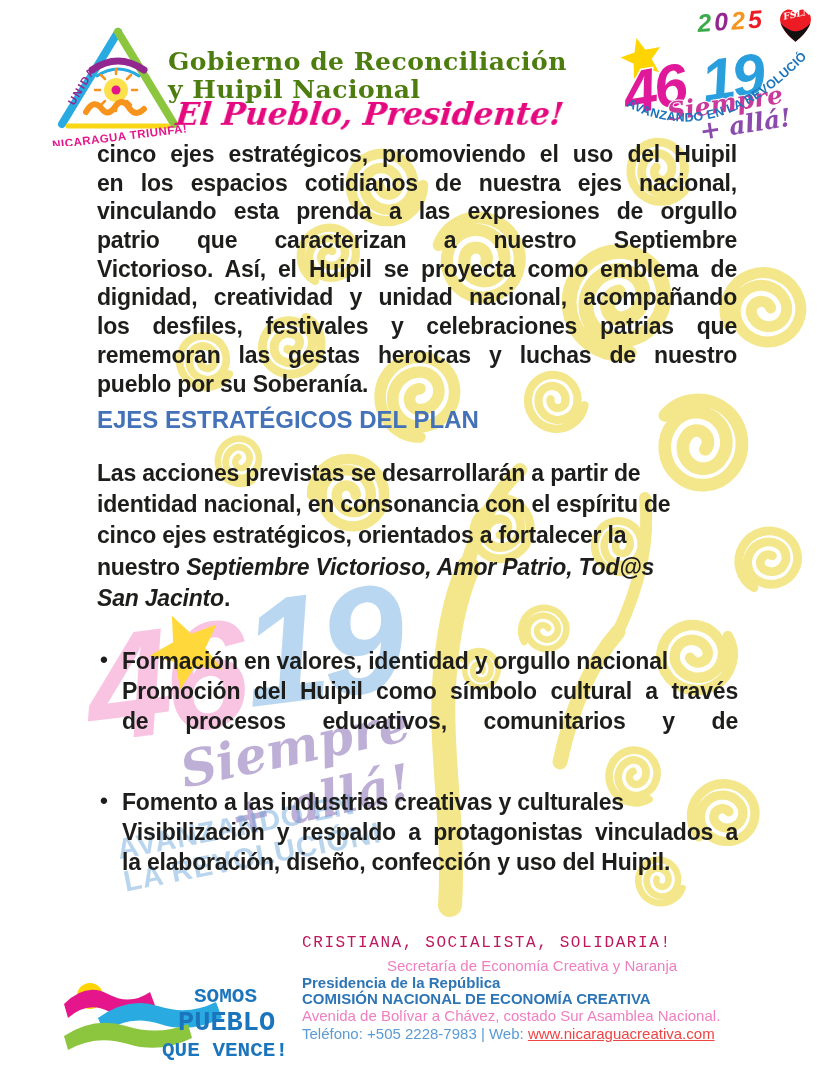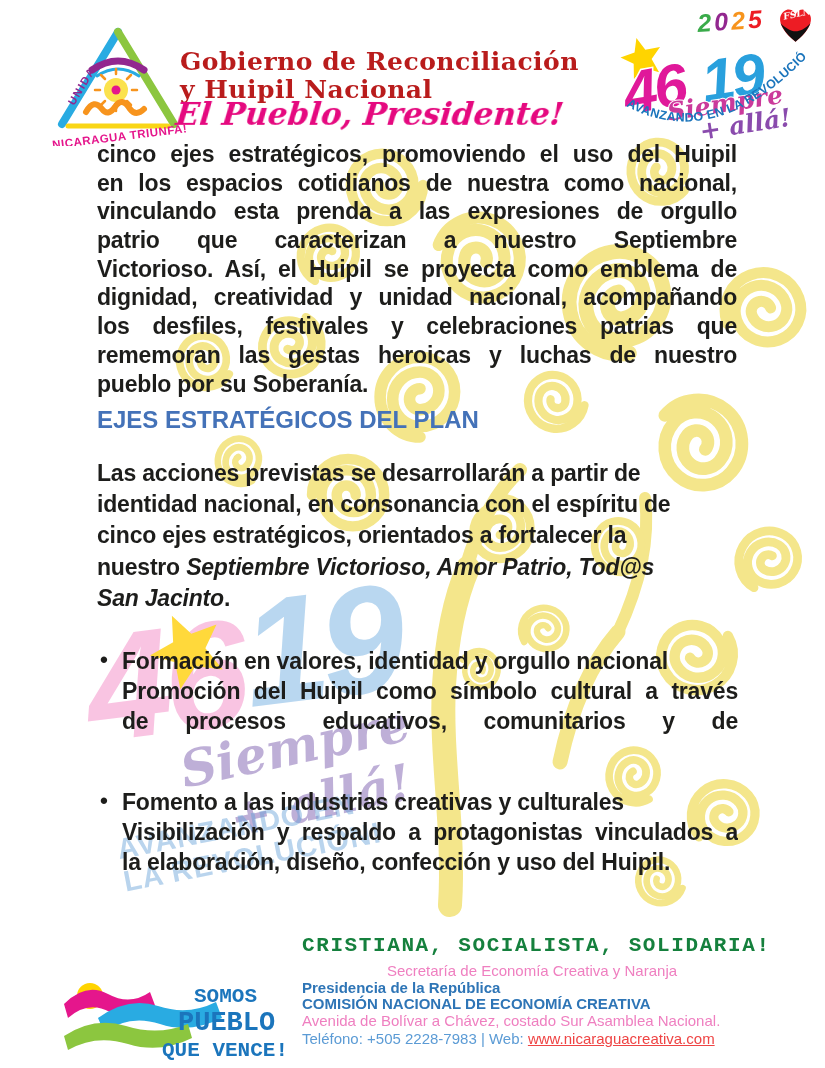--- a/index.html
+++ b/index.html
@@ -16,22 +16,22 @@
   .wm .n19{position:absolute;left:152px;top:-34px;font-size:152px;font-weight:bold;font-style:italic;
            letter-spacing:-7px;color:rgba(70,150,215,0.38);}
   .wm .script{position:absolute;left:78px;top:122px;font-family:"DejaVu Serif",serif;
               font-style:italic;font-weight:bold;font-size:50px;line-height:58px;
               color:rgba(125,95,175,0.50);transform:rotate(-5deg);}
   .wm .script .s2{margin-left:38px;}
   .wm .cap{position:absolute;left:4px;top:206px;font-weight:bold;font-size:29px;line-height:33px;
            letter-spacing:1px;color:rgba(100,160,215,0.45);transform:rotate(-4deg);}
   
   .hdr-left-logo{position:absolute;left:46px;top:24px;z-index:2;}
-  .gov{position:absolute;left:180px;top:48px;z-index:2;font-family:"DejaVu Serif",serif;
-       font-weight:bold;font-size:25px;line-height:28px;color:#b91c1c;letter-spacing:0.5px;}
+  .gov{position:absolute;left:168px;top:48px;z-index:2;font-family:"DejaVu Serif",serif;
+       font-weight:bold;font-size:25px;line-height:28px;color:#4d7c0f;letter-spacing:0.5px;}
   .slogan{position:absolute;left:176px;top:96px;z-index:2;font-family:"DejaVu Serif",serif;
           font-style:italic;font-weight:bold;font-size:31px;color:#e5097f;transform:skewX(-6deg);}
   .hdr-right-logo{position:absolute;left:612px;top:2px;z-index:2;}
   
   .txt{position:absolute;left:97px;width:640px;z-index:2;font-weight:bold;color:#1d1d1b;
        font-size:23px;letter-spacing:-0.2px;}
   .ln{overflow:hidden;}
   .j{text-align:justify;text-align-last:justify;}
   .nw{white-space:nowrap;}
   .p1{top:140px;} .p1 .ln{height:28.7px;line-height:28.7px;}
@@ -39,22 +39,22 @@
            color:#4472b8;white-space:nowrap;}
   .p2{top:458px;} .p2 .ln{height:31.2px;line-height:31.2px;}
   .it{font-style:italic;}
   .bl{left:122px;width:616px;} .bl .ln{height:29.9px;line-height:29.9px;}
   .b1{top:647px;} .b2{top:788px;}
   .dot{position:absolute;left:100px;z-index:2;font-weight:bold;font-size:22.5px;color:#1d1d1b;}
   .d1{top:647px;} .d2{top:788px;}
   
   .f-logo{position:absolute;left:56px;top:974px;z-index:2;}
   .f-text{position:absolute;left:302px;top:934px;width:460px;z-index:2;}
-  .motto{font-family:"Liberation Mono",monospace;font-weight:bold;font-size:21px;
-         letter-spacing:1.6px;color:#15803d;white-space:nowrap;}
+  .motto{font-family:"Liberation Mono",monospace;font-weight:normal;font-size:16px;
+         letter-spacing:1.6px;color:#be185d;white-space:nowrap;}
   .f-line{font-size:15px;line-height:16.5px;white-space:nowrap;}
   .f-pink{color:#ef7fc0;}
   .f-blue{color:#2e75b6;font-weight:bold;}
   .f-tel{color:#5b9bd5;}
   .f-link{color:#ef4444;text-decoration:underline;cursor:pointer;}
   .mt6{margin-top:6px;text-align:center;} .mt2{margin-top:2px;}
 </style>
 </head>
 <body>
 
@@ -158,21 +158,21 @@
     <text x="90" y="98" transform="rotate(-8 110 80)" font-size="60" font-weight="bold" font-style="italic" letter-spacing="-3" fill="#29a0dd" paint-order="stroke" stroke="#ffffff" stroke-width="3" font-family="Liberation Sans,sans-serif">19</text>
     <text x="56" y="112" transform="rotate(-9 100 110)" font-size="25" font-weight="bold" font-style="italic" fill="#cb3a9b" paint-order="stroke" stroke="#ffffff" stroke-width="2" font-family="DejaVu Serif,serif">Siempre</text>
     <text x="88" y="133" transform="rotate(-9 120 128)" font-size="25" font-weight="bold" font-style="italic" fill="#8a4bad" paint-order="stroke" stroke="#ffffff" stroke-width="2" font-family="DejaVu Serif,serif">+ allá!</text>
     <text font-size="12.5" font-weight="bold" fill="#1b75bc" letter-spacing="0.3" font-family="Liberation Sans,sans-serif">
       <textPath href="#arcR">AVANZANDO EN LA REVOLUCIÓN!</textPath>
     </text>
   </svg>
 
   <div class="txt p1">
     <div class="ln j">cinco ejes estratégicos, promoviendo el uso del Huipil</div>
-    <div class="ln j">en los espacios cotidianos de nuestra como nacional,</div>
+    <div class="ln j">en los espacios cotidianos de nuestra ejes nacional,</div>
     <div class="ln j">vinculando esta prenda a las expresiones de orgullo</div>
     <div class="ln j">patrio que caracterizan a nuestro Septiembre</div>
     <div class="ln j">Victorioso. Así, el Huipil se proyecta como emblema de</div>
     <div class="ln j">dignidad, creatividad y unidad nacional, acompañando</div>
     <div class="ln j">los desfiles, festivales y celebraciones patrias que</div>
     <div class="ln j">rememoran las gestas heroicas y luchas de nuestro</div>
     <div class="ln nw">pueblo por su Soberanía.</div>
   </div>
 
   <div class="heading">EJES ESTRATÉGICOS DEL PLAN</div>

